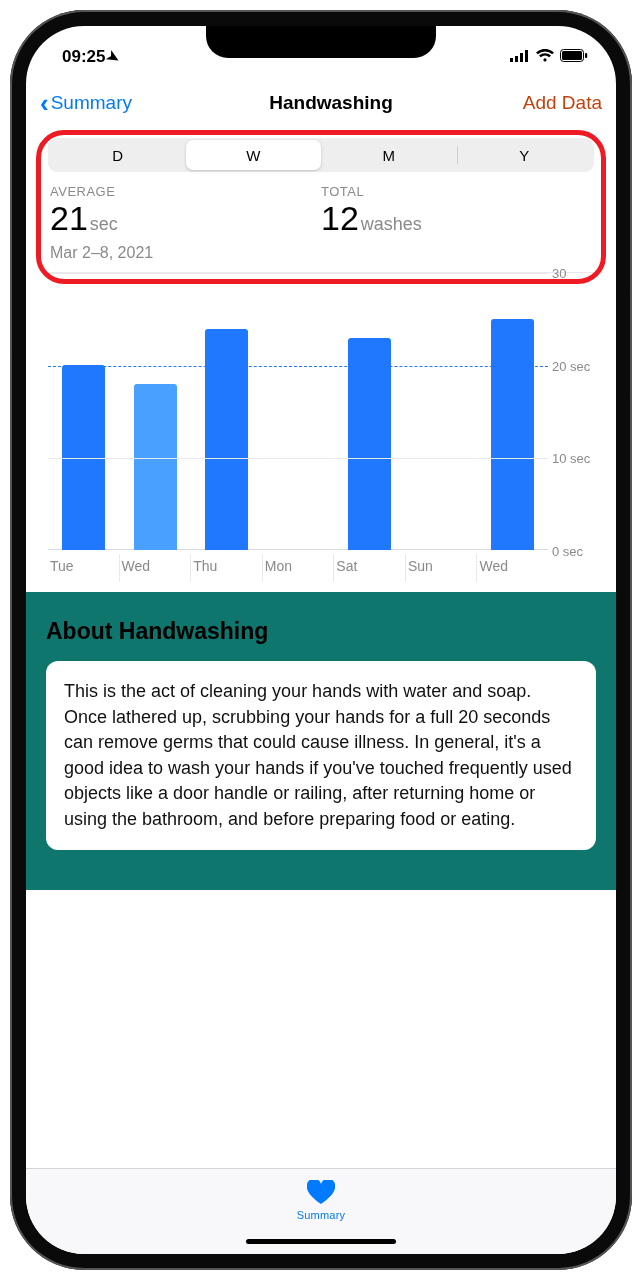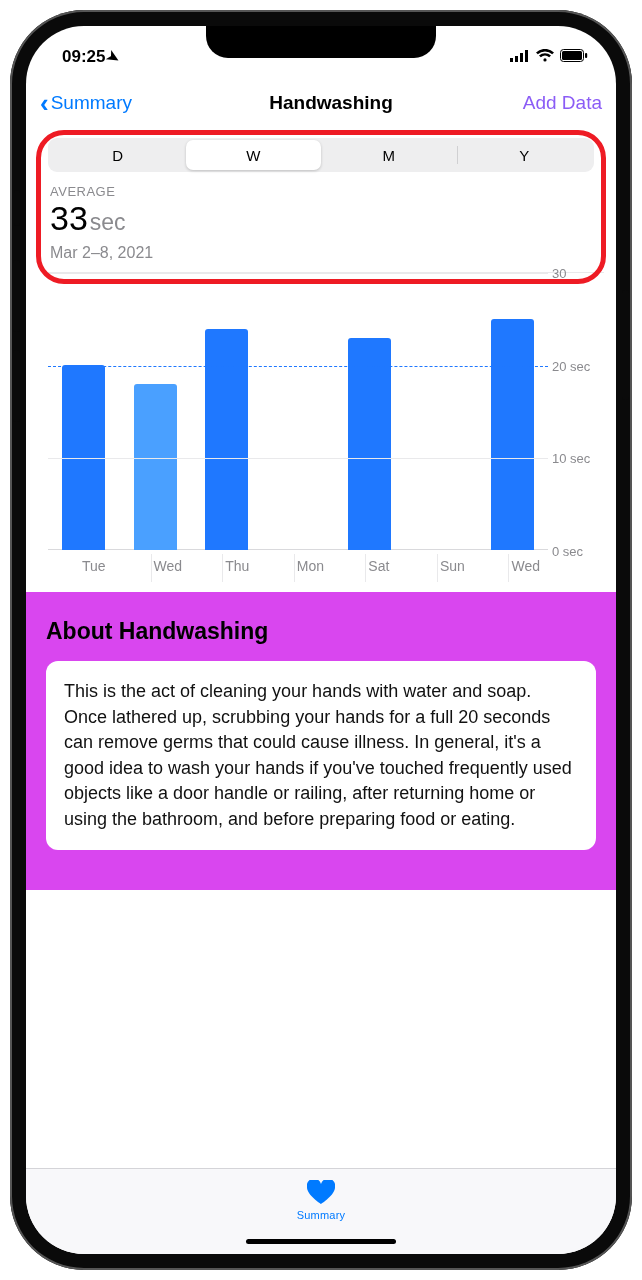--- a/index.html
+++ b/index.html
@@ -53,21 +53,21 @@
 
   
   .navbar {
     height: 50px;
     display: flex; align-items: center; justify-content: space-between;
     padding: 0 14px;
   }
   .nav-left { display: flex; align-items: center; color: #007aff; font-size: 19px; }
   .nav-left .chev { font-size: 26px; font-weight: 600; margin-right: 2px; line-height: 1; }
   .nav-title { font-size: 19px; font-weight: 600; position:absolute; left:0; right:0; text-align:center; pointer-events:none;padding-left:20px;}
-  .nav-right { color: #8b5cf6; font-size: 19px; }
+  .nav-right { color: #c2410c; font-size: 19px; }
 
   .content { flex: 1; overflow: hidden; position: relative; }
 
   
   .highlight {
     position: absolute;
     left: 10px; right: 10px; top: 2px; height: 154px;
     border: 5px solid #ee1b24;
     border-radius: 28px;
     pointer-events: none;
@@ -88,46 +88,46 @@
   .seg + .seg::before{
     content:""; position:absolute; left:0; top:6px; bottom:6px; width:1px; background:#d0d0d2;
   }
   .seg.selected::before, .seg.selected + .seg::before { display:none; }
 
   
   .stats { display:flex; padding: 12px 24px 6px 24px; }
   .statblock { flex:1; }
   .statlabel { font-size: 13px; letter-spacing: .5px; color:#8a8a8e; font-weight:500;}
   .statval { font-size: 34px; font-weight:500; line-height:1.15; }
-  .statunit { font-size: 23px; color:#8a8a8e; font-weight:400; margin-left:2px;}
+  .statunit { font-size: 18px; color:#8a8a8e; font-weight:400; margin-left:2px;}
   .daterange { font-size: 16px; color:#8a8a8e; padding: 0 24px 10px 24px; }
 
   
   .chartwrap { padding: 0 12px 0 22px; }
   .chart {
     position: relative; height: 310px;
     border-top: 1px solid #e9e9eb;
   }
   .plot {
     position:absolute; left:0; top:0; bottom:32px; right:56px;
     border-bottom:1px solid #d9d9dc;
   }
   .grid1 { position:absolute; left:0; right:56px; height:0; border-top:1px solid #e9e9eb; }
   .dashed { border-top:1.5px dashed #1f78ff; }
   .ylabel { position:absolute; right:0; width:52px; font-size:13px; color:#8a8a8e; text-align:left; transform: translateY(-50%); }
   .bars { position:absolute; left:0; right:56px; bottom:32px; top:0; display:flex; }
   .barcol { flex:1; display:flex; align-items:flex-end; justify-content:center; }
   .bar { width: 60%; background:#1f78ff; border-top-left-radius:3px; border-top-right-radius:3px;}
   .bar.light { background:#4aa0ff; }
   .xaxis { position:absolute; left:0; right:56px; bottom:0; height:28px; display:flex; }
-  .xl { flex:1; text-align:left; font-size:14px; color:#8a8a8e; padding-left:2px; border-left:1px solid #e9e9eb; height:28px; padding-top:4px;margin-left:32px;}
+  .xl { flex:1; text-align:left; font-size:14px; color:#8a8a8e; padding-left:2px; border-left:1px solid #e9e9eb; height:28px; padding-top:4px;}
   .xl:first-child{border-left:none;}
 
   
-  .aboutsection { background:#d946ef; padding: 26px 20px 40px 20px; margin-top:10px;}
+  .aboutsection { background:#0f766e; padding: 26px 20px 40px 20px; margin-top:10px;}
   .abouttitle { font-size:23px; font-weight:700; margin-bottom:16px; }
   .card { background:#fff; border-radius:12px; padding:18px 18px; font-size:18px; line-height:1.42; color:#111;}
 
   
   .tabbar {
     height: 86px; border-top:1px solid #d4d4d8; background:#f8f8fa;
     display:flex;
   }
   .tab { flex:1; display:flex; flex-direction:column; align-items:center; justify-content:flex-start; padding-top:10px; gap:4px; color:#8e8e93; font-size:11px; letter-spacing:.2px;}
   .tab.active { color:#007aff; }
@@ -193,21 +193,27 @@
             <div class="seg selected">W</div>
             <div class="seg">M</div>
             <div class="seg">Y</div>
           </div>
       </div>
 
       <div class="stats">
         <div class="statblock">
           <div class="statlabel">AVERAGE</div>
           <div class="statval">
-            <span>33</span><span class="statunit">sec</span>
+            <span>21</span><span class="statunit">sec</span>
+          </div>
+        </div>
+        <div class="statblock">
+          <div class="statlabel">TOTAL</div>
+          <div class="statval">
+            <span>12</span><span class="statunit">washes</span>
           </div>
         </div>
       </div>
       <div class="daterange">Mar 2–8, 2021</div>
 
       <div class="chartwrap">
         <div class="chart" id="chart">
           <div class="plot" id="plot"></div>
           <div class="bars" id="bars">
               <div class="barcol">

